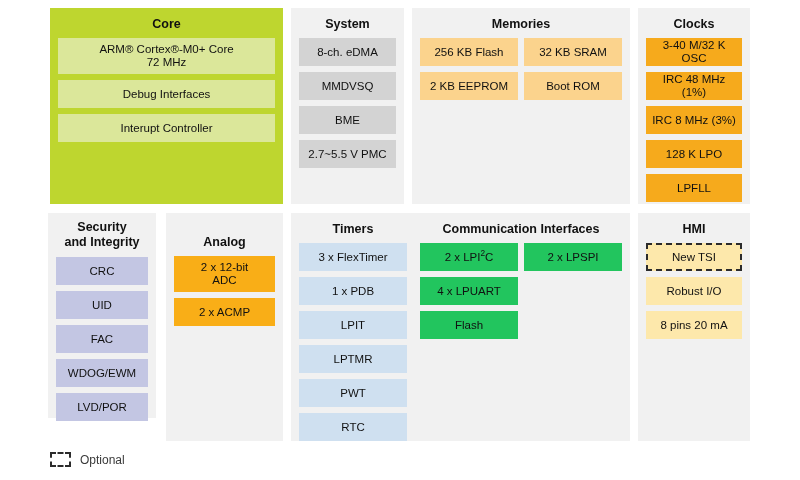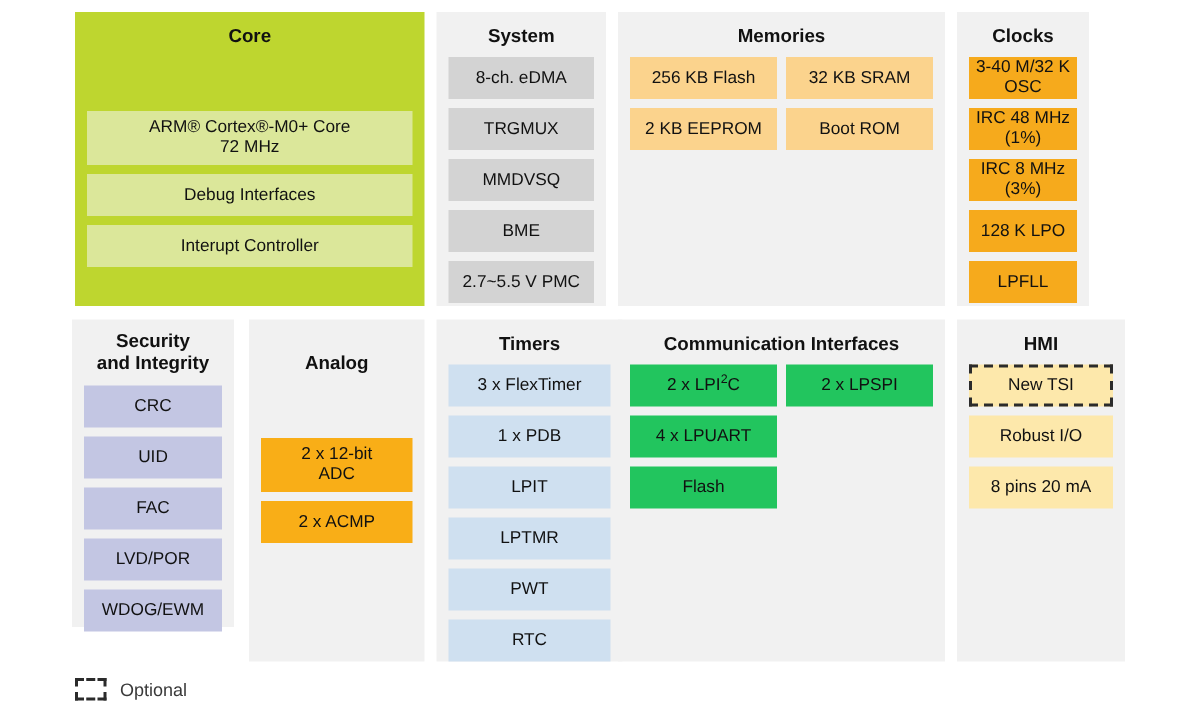--- a/index.html
+++ b/index.html
@@ -61,21 +61,21 @@
     justify-content: center;
     text-align: center;
     font-size: 11.5px;
     line-height: 13px;
     color: #111111;
     height: 28px;
     width: 100%;
     padding: 0 4px;
     white-space: pre-line;
   }
-  .block.tall { height: 36px; margin-top: 36px; }
+  .block.tall { height: 36px; }
   .block.half { width: calc(50% - 3px); }
 
   
   .b-core    { background: #dbe79a; }
   .b-system  { background: #d3d3d3; }
   .b-memory  { background: #fbd38d; }
   .b-clock   { background: #f6aa1c; }
   .b-sec     { background: #c3c6e3; }
   .b-analog  { background: #f9ae17; }
   .b-timer   { background: #cfe0f0; }
@@ -119,57 +119,56 @@
 72 MHz</div>
       <div class="block b-core">Debug Interfaces</div>
       <div class="block b-core">Interupt Controller</div>
     </div>
   </div>
 
   <div class="panel" style="left:291px; top:8px; width:113px; height:196px;">
     <div class="panel-title">System</div>
     <div class="blocks">
       <div class="block b-system">8-ch. eDMA</div>
-      <div class="block b-system">TRGMUX</div>
       <div class="block b-system">MMDVSQ</div>
       <div class="block b-system">BME</div>
       <div class="block b-system">2.7~5.5 V PMC</div>
     </div>
   </div>
 
   <div class="panel" style="left:412px; top:8px; width:218px; height:196px;">
     <div class="panel-title">Memories</div>
     <div class="blocks two-col">
       <div class="block b-memory half">256 KB Flash</div>
       <div class="block b-memory half">32 KB SRAM</div>
       <div class="block b-memory half">2 KB EEPROM</div>
       <div class="block b-memory half">Boot ROM</div>
     </div>
   </div>
 
-  <div class="panel" style="left:638px; top:8px; width:88px; height:196px;">
+  <div class="panel" style="left:638px; top:8px; width:112px; height:196px;">
     <div class="panel-title">Clocks</div>
     <div class="blocks">
       <div class="block b-clock">3-40 M/32 K OSC</div>
       <div class="block b-clock">IRC 48 MHz (1%)</div>
       <div class="block b-clock">IRC 8 MHz (3%)</div>
       <div class="block b-clock">128 K LPO</div>
       <div class="block b-clock">LPFLL</div>
     </div>
   </div>
 
   <div class="panel" style="left:48px; top:213px; width:108px; height:205px;">
     <div class="panel-title two-line">Security
 and Integrity</div>
     <div class="blocks">
       <div class="block b-sec">CRC</div>
       <div class="block b-sec">UID</div>
       <div class="block b-sec">FAC</div>
+      <div class="block b-sec">WDOG/EWM</div>
       <div class="block b-sec">LVD/POR</div>
-      <div class="block b-sec">WDOG/EWM</div>
     </div>
   </div>
 
   <div class="panel" style="left:166px; top:213px; width:117px; height:228px;">
     <div class="panel-title" style="padding-top:22px;">Analog</div>
     <div class="blocks">
       <div class="block b-analog tall">2 x 12-bit
 ADC</div>
       <div class="block b-analog">2 x ACMP</div>
     </div>

